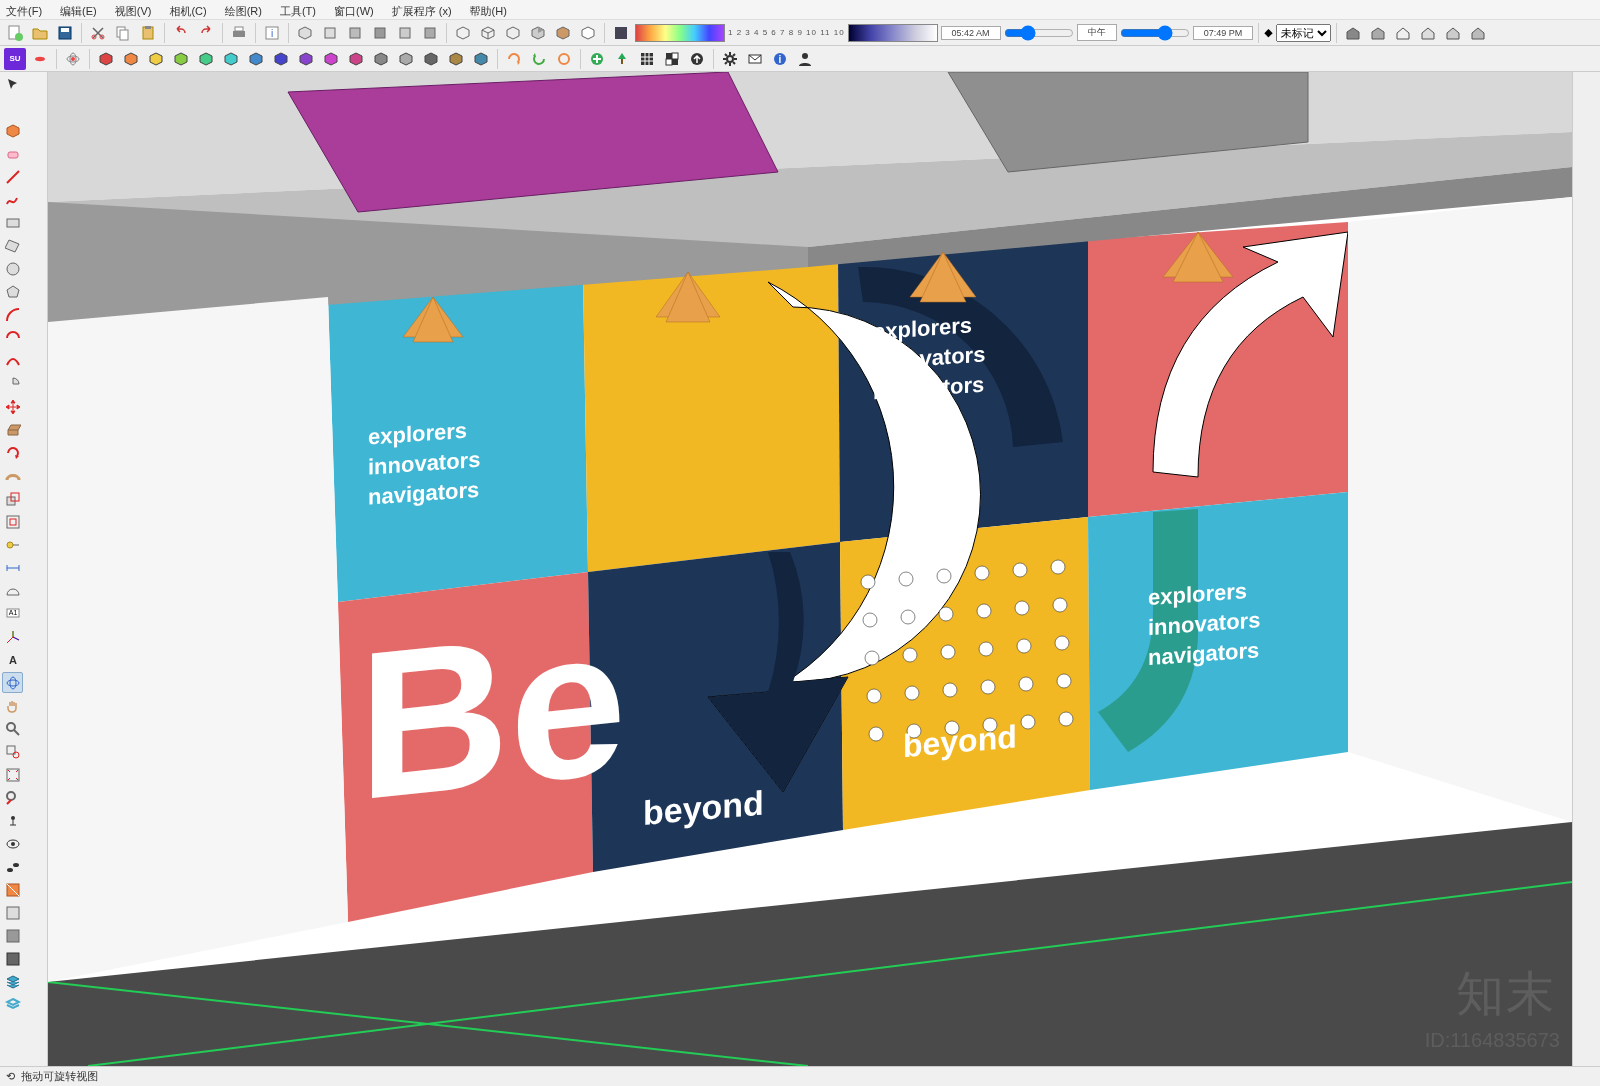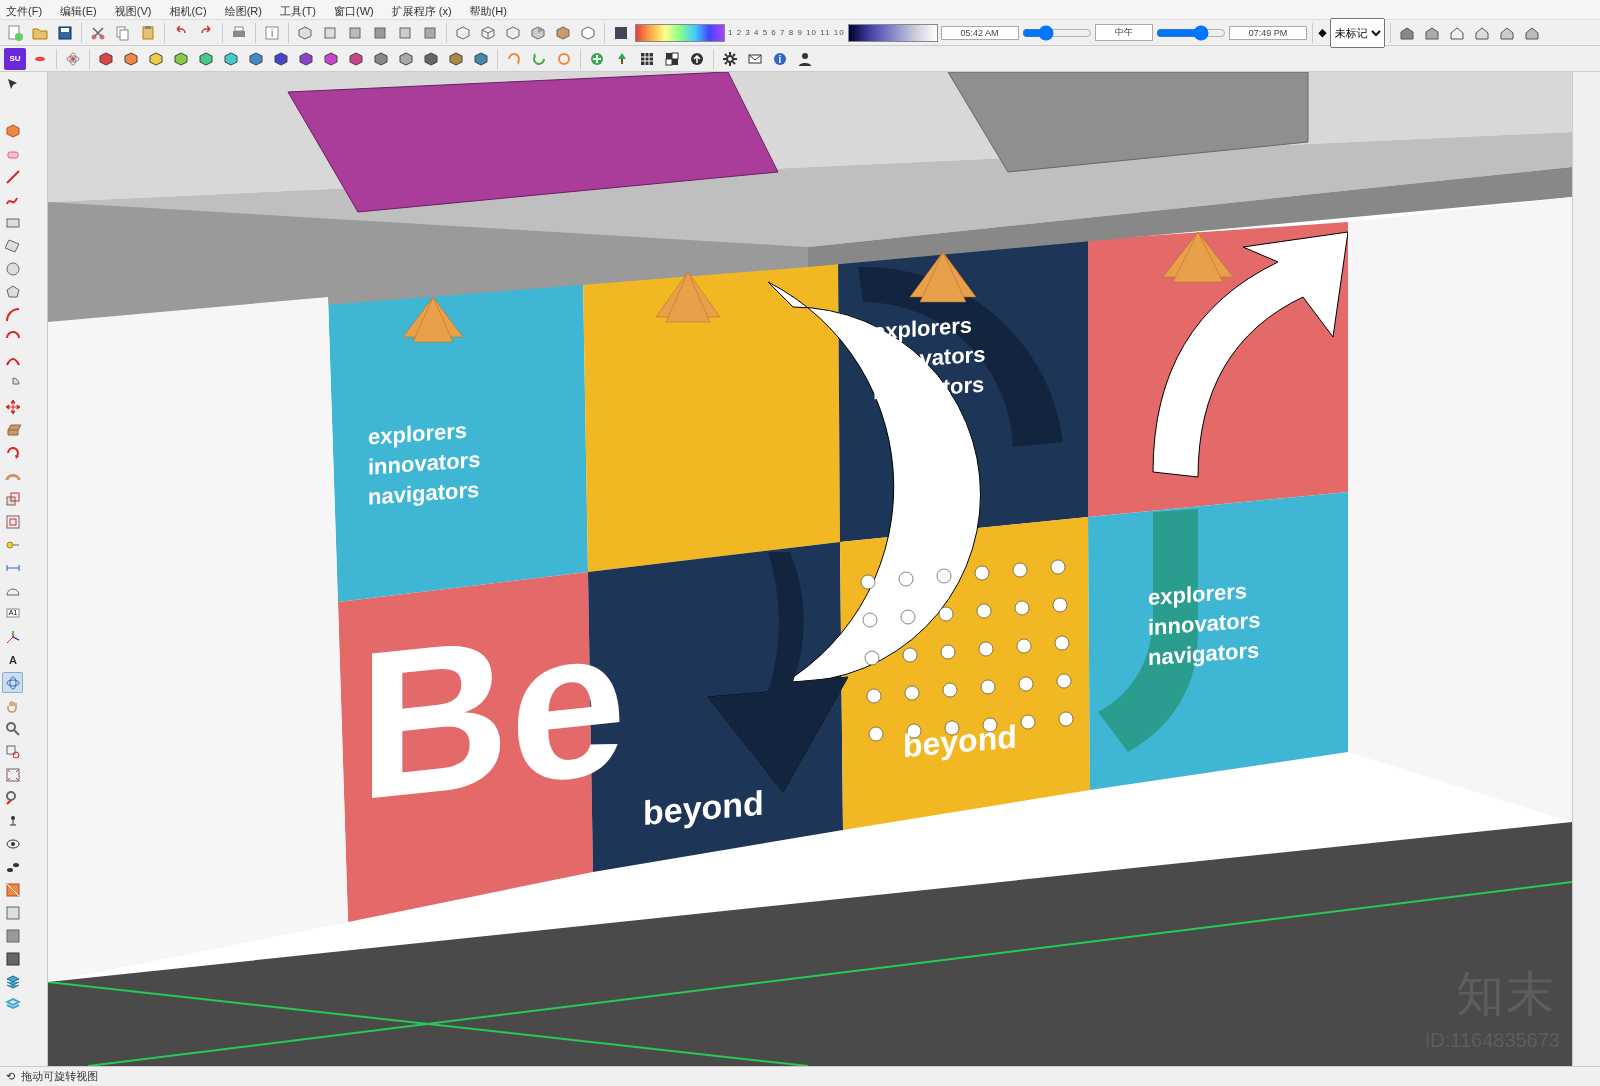--- a/index.html
+++ b/index.html
@@ -10,22 +10,22 @@
 .menubar span { cursor: default; }
 
 
 .toolbar-row { height: 26px; background: #f0f0f0; border-bottom: 1px solid #ccc; display: flex; align-items: center; padding: 0 4px; gap: 3px; }
 .tb-btn { width: 22px; height: 22px; display:flex; align-items:center; justify-content:center; border:1px solid transparent; border-radius:2px; }
 .sep { width:1px; height:20px; background:#ccc; margin:0 2px; }
 .swatch { width:90px; height:18px; border:1px solid #888; }
 .grad1 { background: linear-gradient(90deg,#d44,#fa4,#ff8,#8f8,#4cf,#44f,#a4f); }
 .grad2 { background: linear-gradient(90deg,#003,#44a,#88c,#ccd,#fff); }
 .numstrip { font-size:8px; letter-spacing:1px; color:#555; }
-.timebox { font-size:9px; color:#444; padding:1px 19px; border:1px solid #aaa; background:#fff; }
-.layer-select { height:30px; font-size:11px; }
+.timebox { font-size:9px; color:#444; padding:1px 10px; border:1px solid #aaa; background:#fff; }
+.layer-select { height:18px; font-size:11px; }
 
 
 .left-tools { position:absolute; left:0; top:72px; width:48px; bottom:20px; background:#f0f0f0; border-right:1px solid #ccc; display:flex; flex-direction:column; flex-wrap:wrap; align-content:flex-start; padding:2px; gap:2px; }
 .left-tools .tb-btn { width:21px; height:21px; }
 
 
 .viewport { position:absolute; left:48px; right:28px; top:72px; bottom:20px; background:#fff; overflow:hidden; }
 .scene { position:absolute; inset:0; }
 
 

